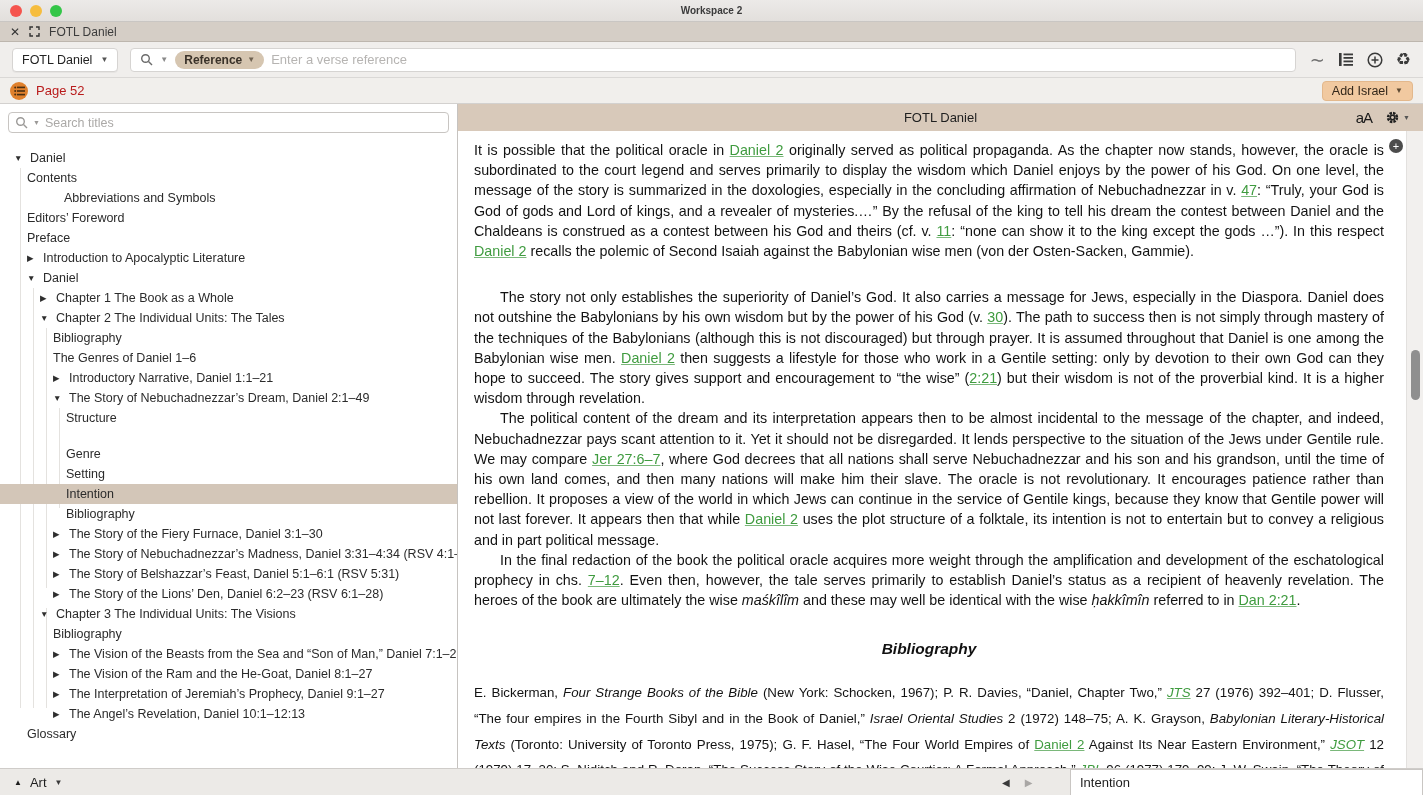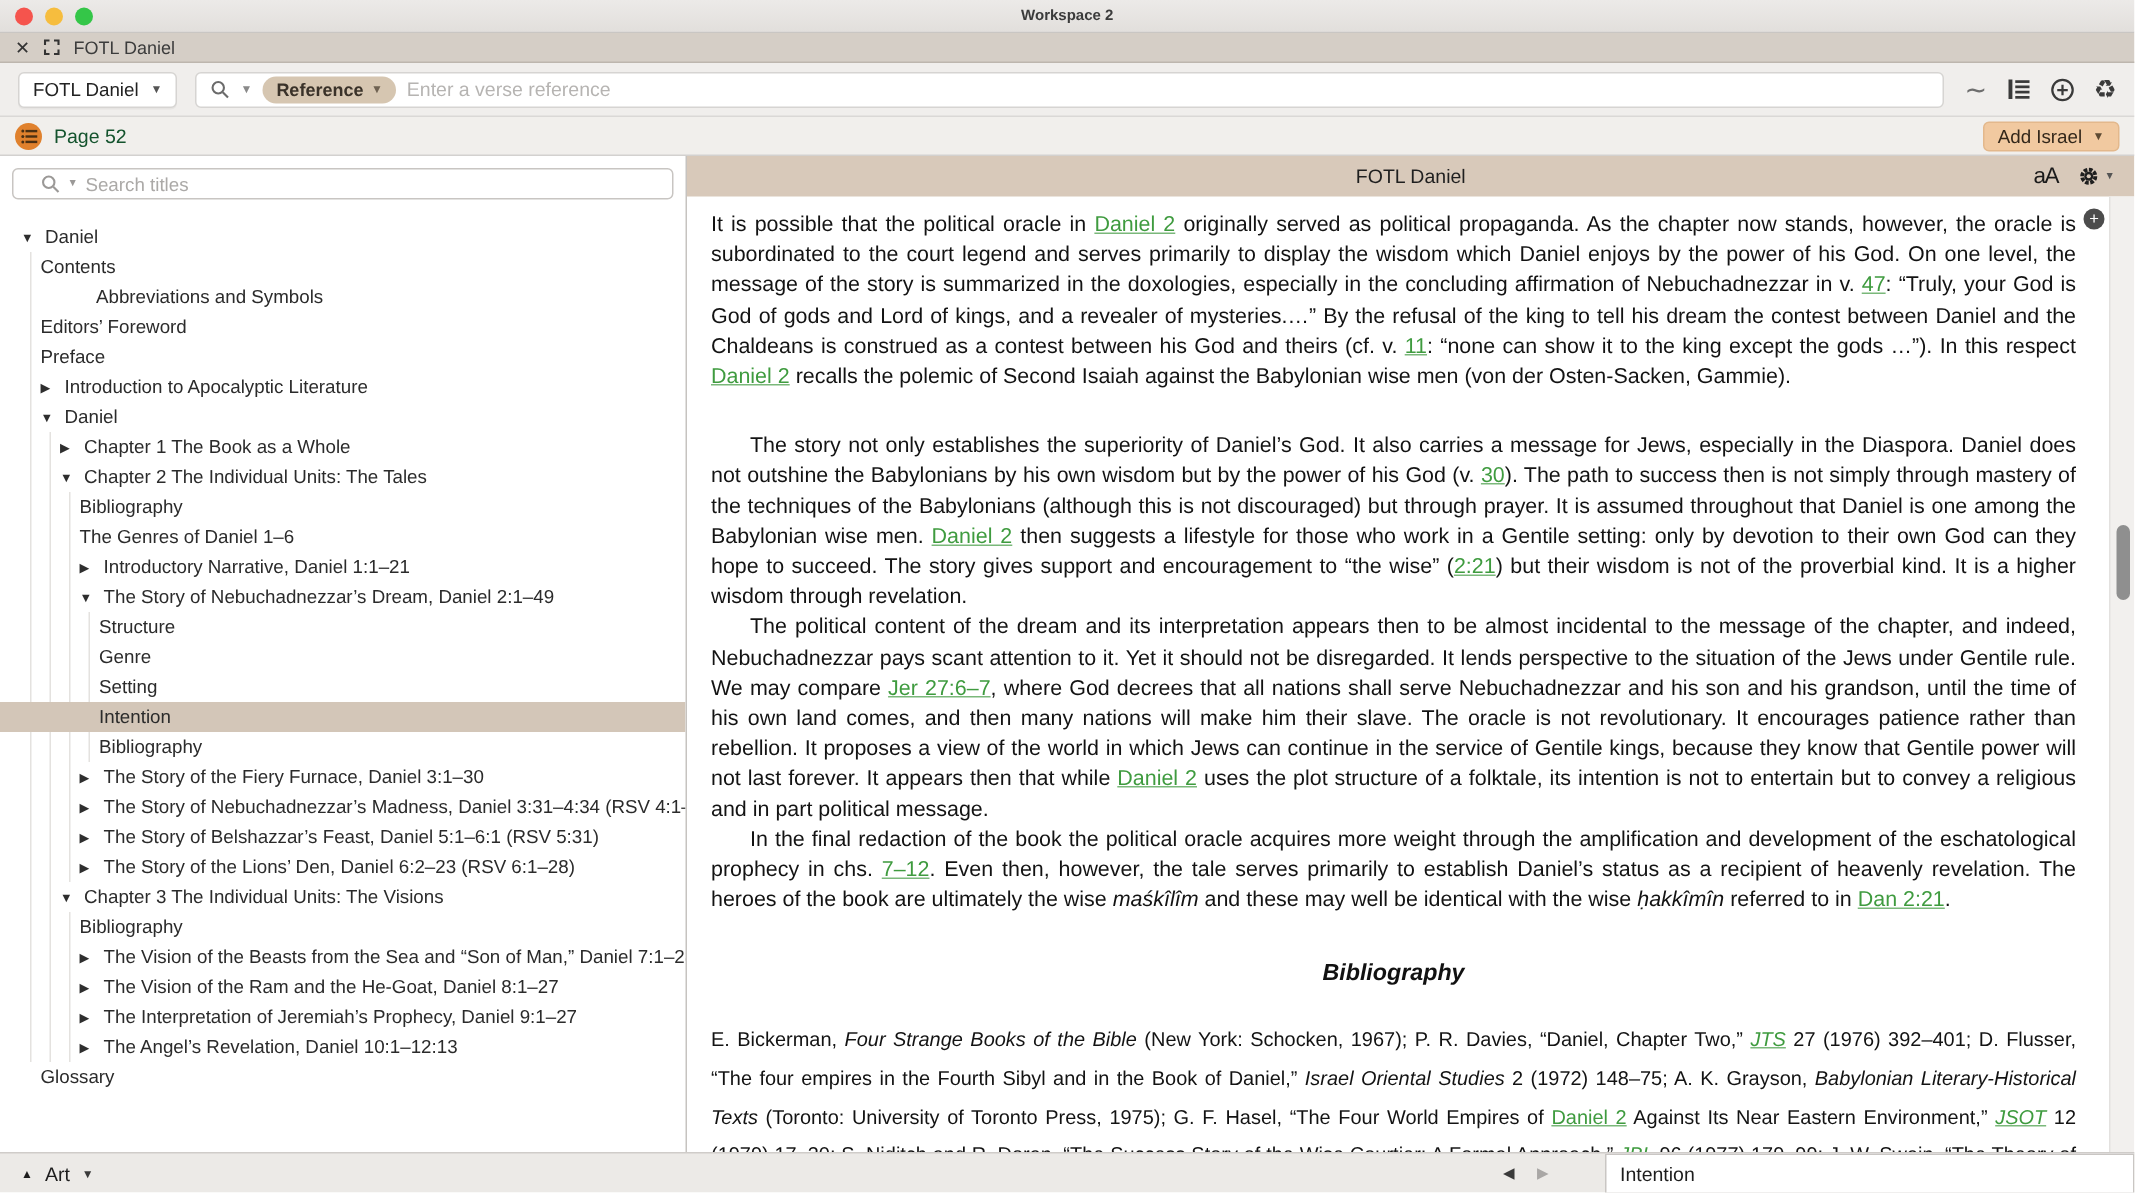--- a/index.html
+++ b/index.html
@@ -40,29 +40,29 @@
   .search-input::placeholder { color:#b6b4b2; }
   .toolbar-icons { display:flex; align-items:center; gap:13px; margin-left:14px; color:#3a3a3a; }
   .ticon { font-size:16px; line-height:1; color:#3a3a3a; }
   .ticon svg { display:block; }
 
   
   .pagebar { position:absolute; top:78px; left:0; right:0; height:26px; background:#f1efec;
     border-bottom:1px solid #d3d1cf; display:flex; align-items:center; padding:0 10px; }
   .page-icon { width:18px; height:18px; border-radius:50%; background:#e0812d; display:flex;
     align-items:center; justify-content:center; }
-  .page-label { margin-left:8px; font-size:13px; color:#14532d; }
+  .page-label { margin-left:8px; font-size:13px; color:#b91c1c; }
   .add-notes { margin-left:auto; background:#f1c9a0; border:1px solid #e3b88c; border-radius:4px;
     height:20px; padding:0 9px; display:flex; align-items:center; gap:7px; font-size:12.5px; color:#33271a; }
 
   
   .main { position:absolute; top:104px; left:0; right:0; bottom:27px; display:flex; }
   .sidebar { width:458px; flex:none; background:#fff; border-right:1px solid #c6c3c0; position:relative; overflow:hidden; }
   .search-titles { margin:8px 8px 15px 8px; height:21px; border:1px solid #c8c5c2; border-radius:4px;
-    display:flex; align-items:center; padding:0 18px; gap:5px; }
+    display:flex; align-items:center; padding:0 6px; gap:5px; }
   .search-titles input { border:none; outline:none; flex:1; font-size:12.5px; color:#222;
     font-family:"Liberation Sans", sans-serif; background:transparent; }
   .search-titles input::placeholder { color:#aba9a7; }
   .tree { position:relative; margin-top:8px; }
   .tree-row { height:20px; display:flex; align-items:center; font-size:12.5px; color:#2b2b2b;
     white-space:nowrap; position:relative; z-index:1; overflow:hidden; }
   .tree-row.selected { background:#d3c6b8; }
   .tree-arrow { width:16px; flex:none; font-size:8.5px; color:#2e2e2e; }
   .guide { position:absolute; width:1px; background:#e4e2df; z-index:0; }
 
@@ -240,21 +240,21 @@
             <span class="tree-arrow">▶</span>
             <span>Introductory Narrative, Daniel 1:1–21</span>
           </div>
           <div class="tree-row" style="padding-left: 53px;">
             <span class="tree-arrow">▼</span>
             <span>The Story of Nebuchadnezzar’s Dream, Daniel 2:1–49</span>
           </div>
           <div class="tree-row" style="padding-left: 66px;">
             <span>Structure</span>
           </div>
-          <div class="tree-row" style="padding-left: 66px;">
+          <div class="tree-row" style="padding-left: 66px; margin-top: 16px;">
             <span>Genre</span>
           </div>
           <div class="tree-row" style="padding-left: 66px;">
             <span>Setting</span>
           </div>
           <div class="tree-row selected" style="padding-left: 66px;">
             <span>Intention</span>
           </div>
           <div class="tree-row" style="padding-left: 66px;">
             <span>Bibliography</span>

